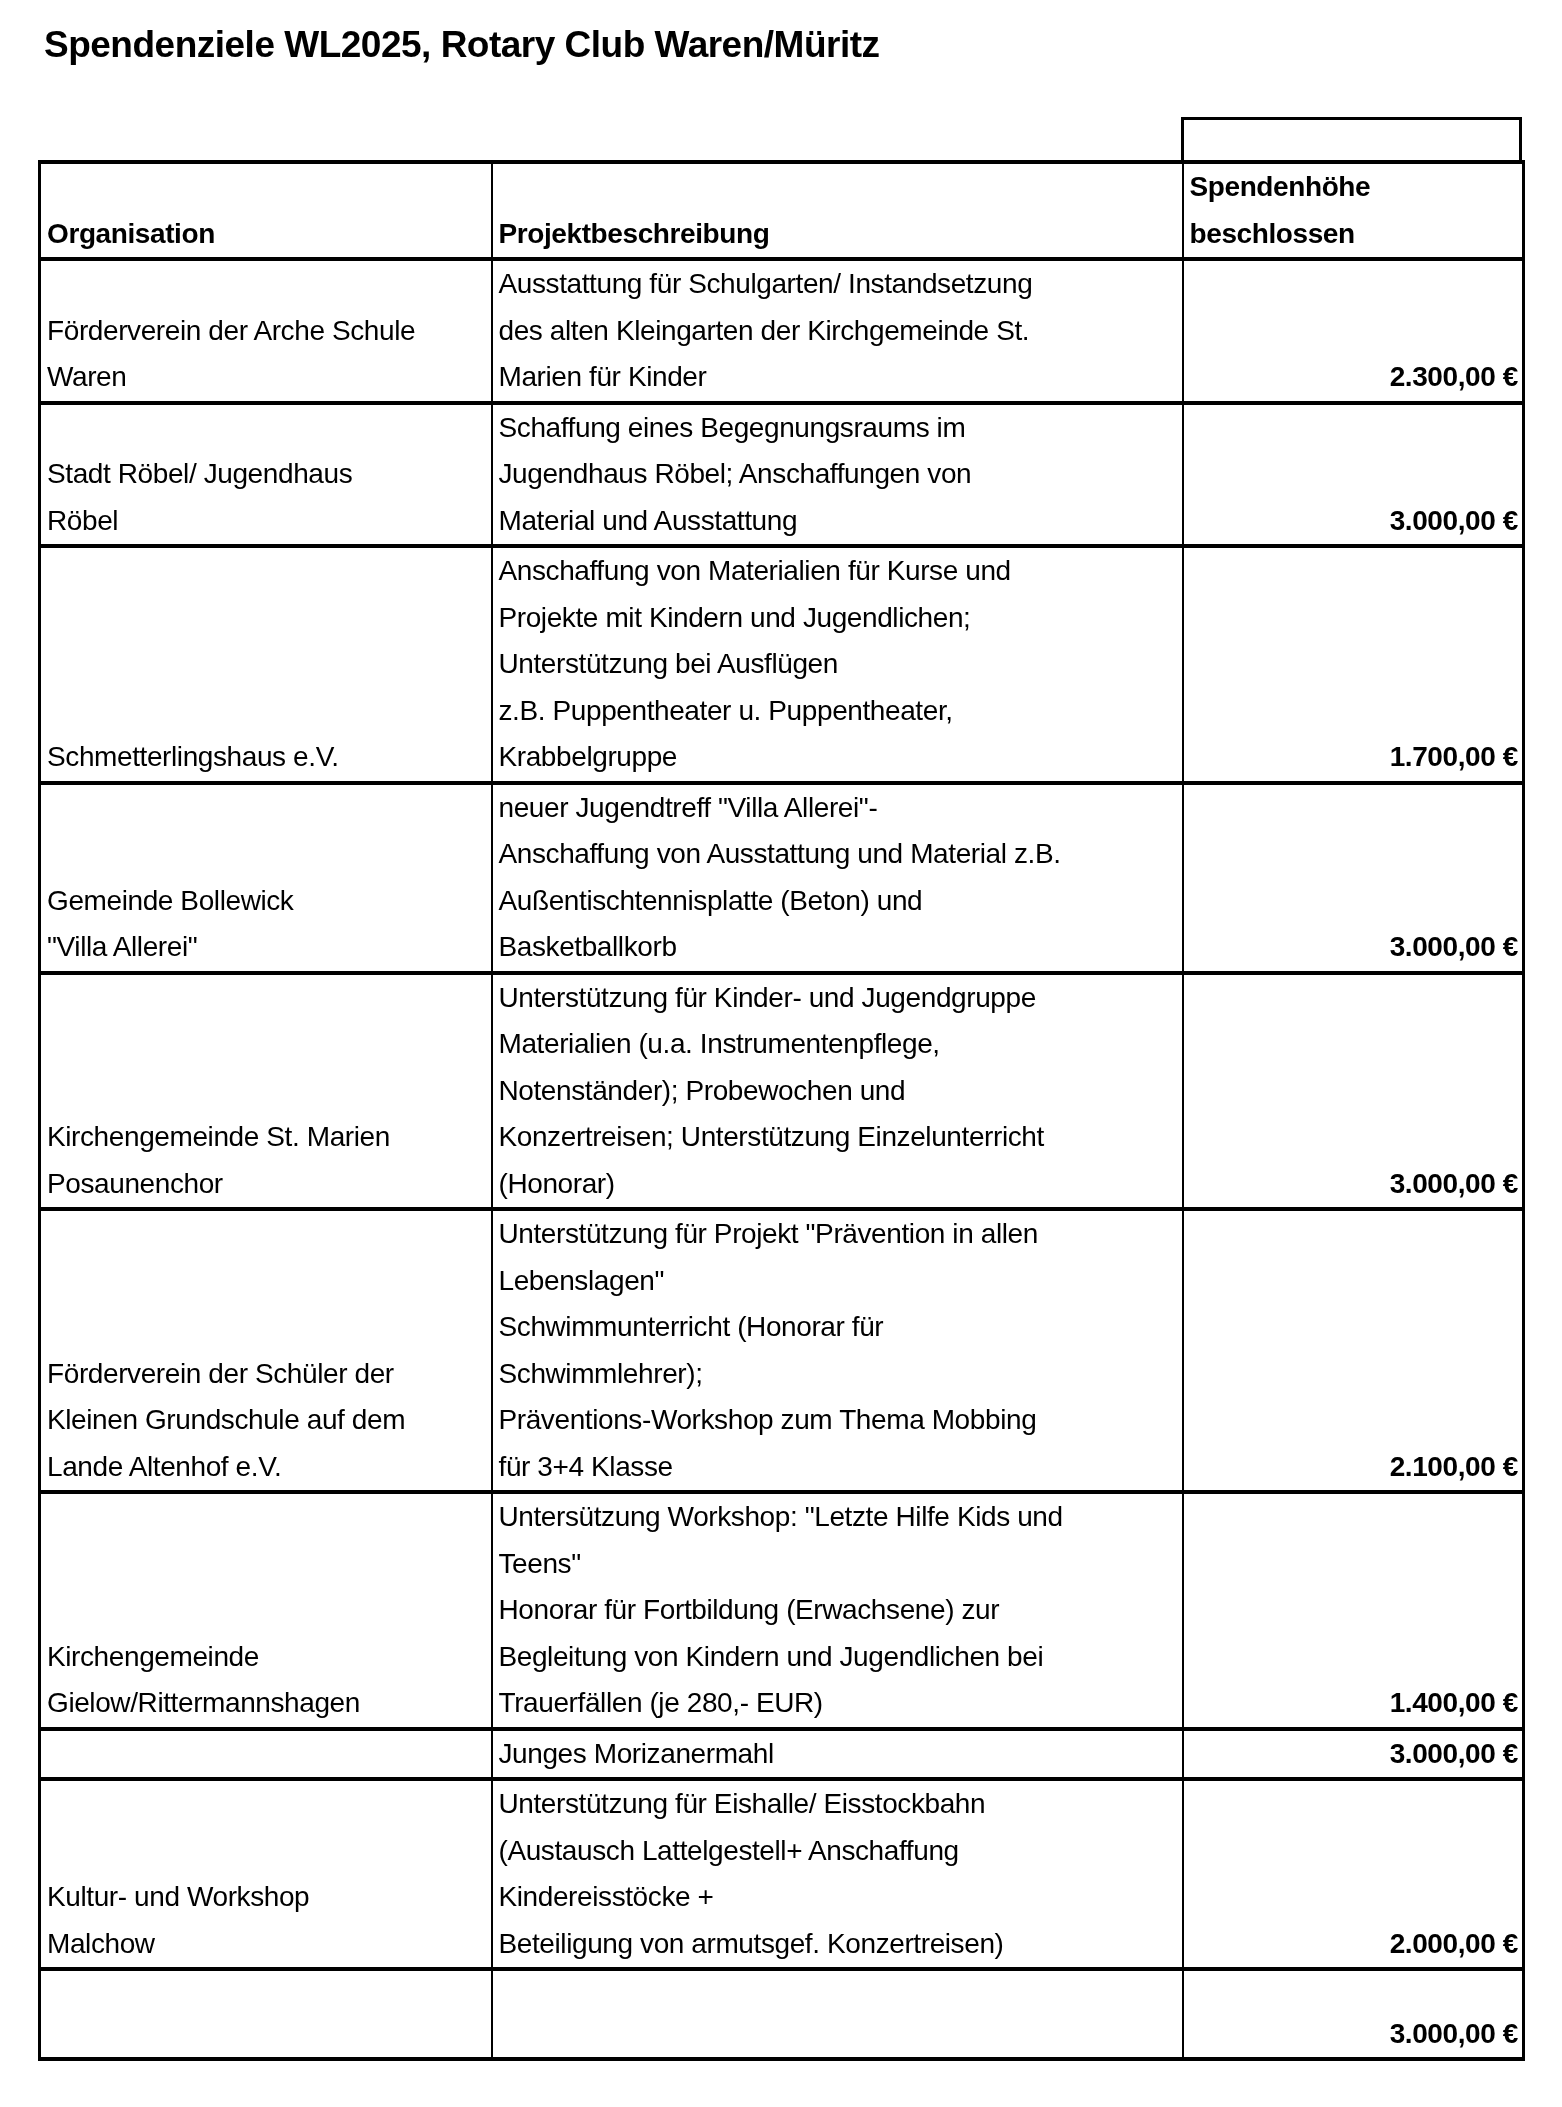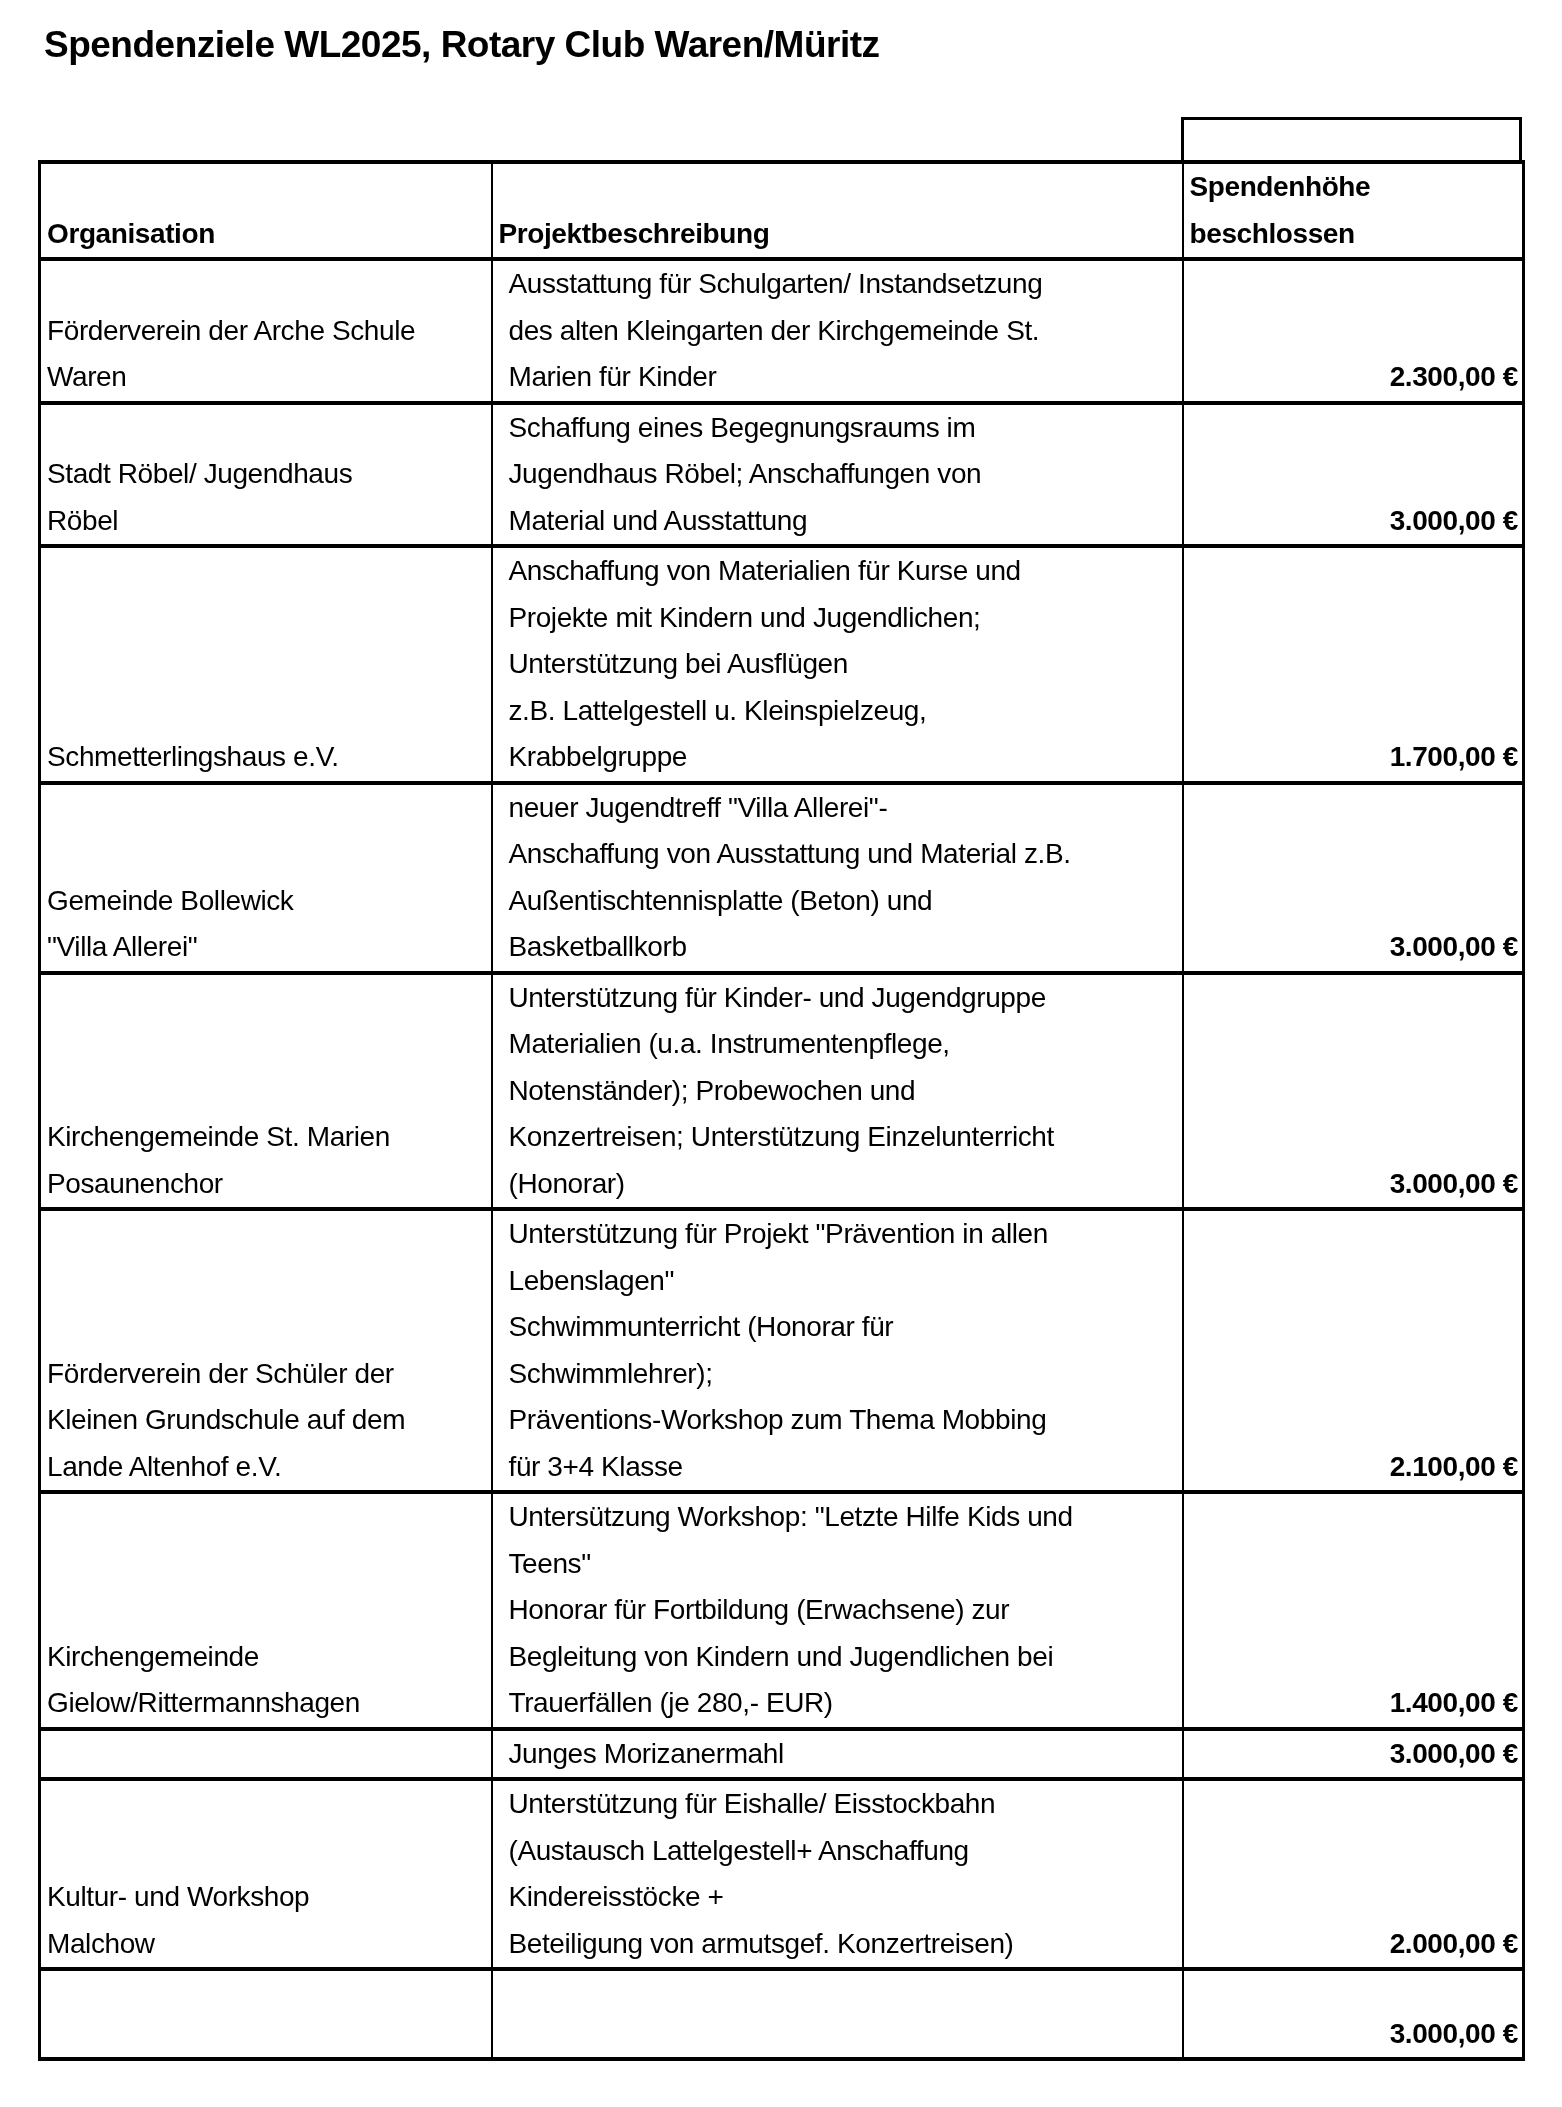--- a/index.html
+++ b/index.html
@@ -12,21 +12,21 @@
   table { position:absolute; left:38px; top:160px; border-collapse:collapse;
           table-layout:fixed; width:1484px; }
   col.c1 { width:452px; } col.c2 { width:691px; } col.c3 { width:341px; }
   td, th { border:2px solid #000; vertical-align:bottom; padding:0 6px 0 6px;
            font-size:28px; line-height:46.5px; font-weight:normal; text-align:left;
            letter-spacing:-0.4px; }
   th { font-weight:bold; height:88px; }
   tr.hdr th { border-top:4px solid #000; border-bottom:4px solid #000; }
   tr.row td { border-bottom:4px solid #000; }
   td.amt { text-align:right; font-weight:bold; padding-right:4px; }
-  td.desc { padding-left:16px; }
+  td.desc { padding-left:6px; }
   .line { display:block; white-space:nowrap; }
   table { border:3px solid #000; }
 </style>
 </head>
 <body>
 
 <div class="title">Spendenziele WL2025, Rotary Club Waren/Müritz</div>
 <div class="extra-box"></div>
 
 <table>
@@ -75,21 +75,21 @@
         <td class="amt">3.000,00 €</td>
       </tr>
       <tr class="row" style="height: 228px;">
         <td>
           <span class="line">Schmetterlingshaus e.V.</span>
         </td>
         <td class="desc">
           <span class="line">Anschaffung von Materialien für Kurse und</span>
           <span class="line">Projekte mit Kindern und Jugendlichen;</span>
           <span class="line">Unterstützung bei Ausflügen</span>
-          <span class="line">z.B. Lattelgestell u. Kleinspielzeug,</span>
+          <span class="line">z.B. Puppentheater u. Puppentheater,</span>
           <span class="line">Krabbelgruppe</span>
         </td>
         <td class="amt">1.700,00 €</td>
       </tr>
       <tr class="row" style="height: 180px;">
         <td>
           <span class="line">Gemeinde Bollewick</span>
           <span class="line">"Villa Allerei"</span>
         </td>
         <td class="desc">

